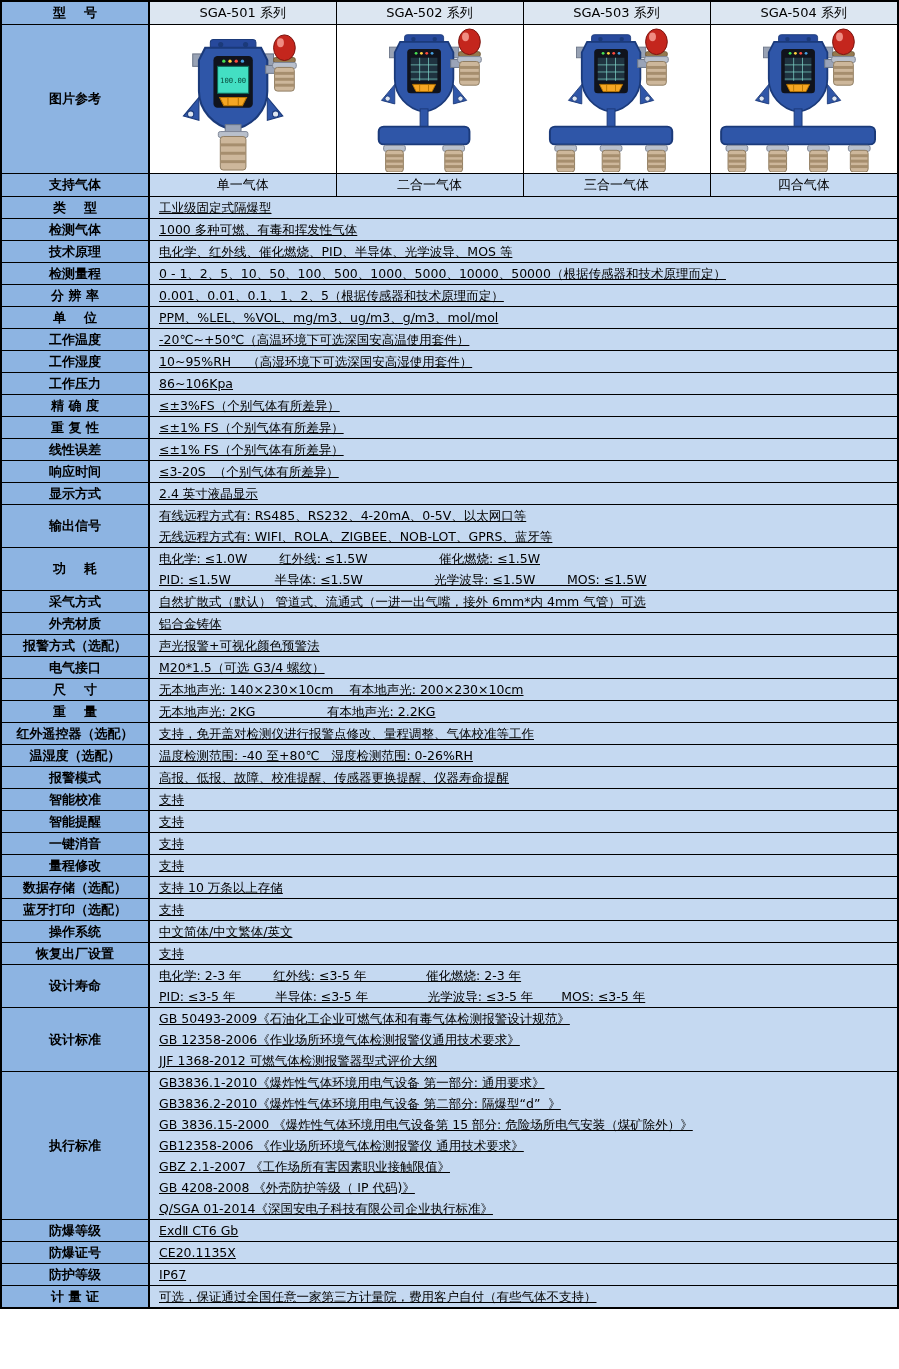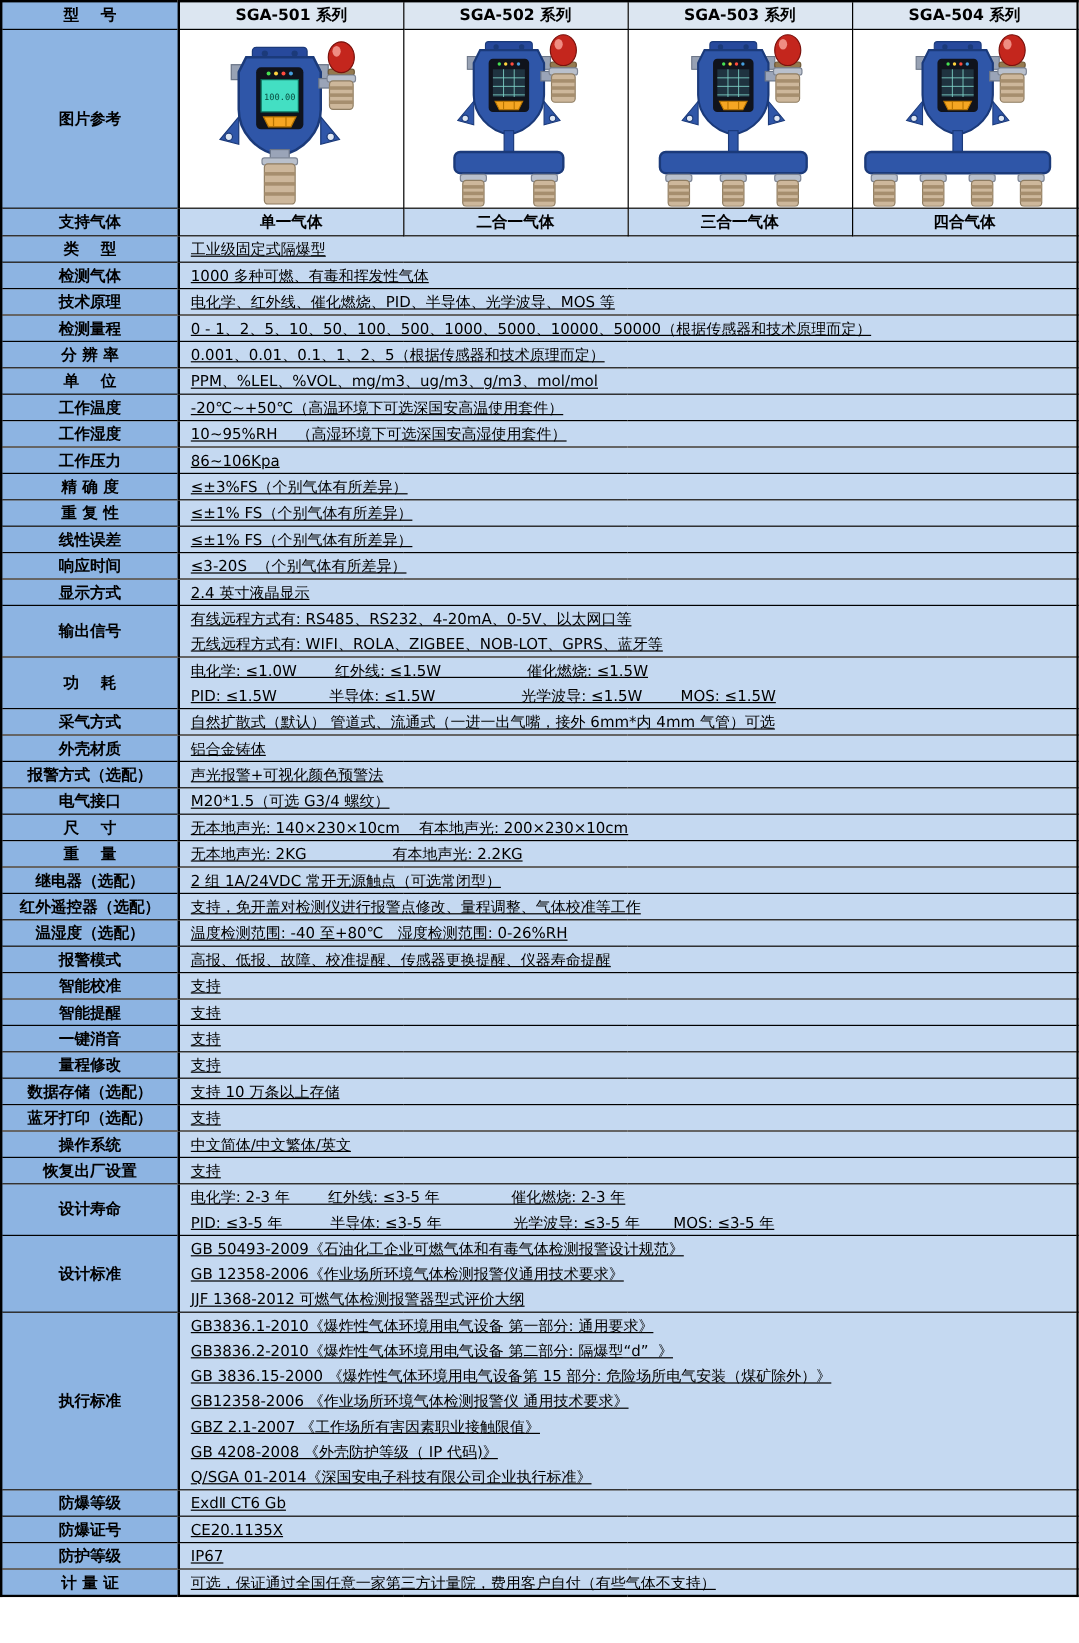--- a/index.html
+++ b/index.html
@@ -6,24 +6,24 @@
   body{width:899px;font-family:"DejaVu Sans","Liberation Sans",sans-serif;color:#000;}
   table{border-collapse:collapse;width:899px;table-layout:fixed;border:2px solid #000;}
   td{border:1px solid #000;vertical-align:middle;overflow:hidden;}
   td.label{
     background:var(--label-bg,#8DB4E2);
     font-weight:bold;text-align:center;font-size:13px;
     white-space:pre;border-right:2px solid #000;padding:0 10px;
   }
   td.model{
     background:var(--header-bg,#DCE6F1);
-    font-weight:bold;text-align:center;font-size:13px;height:20px;
+    font-weight:normal;text-align:center;font-size:13px;height:20px;
   }
   td.imgcell{background:#fff;text-align:left;padding:0;height:148px;}
-  td.gas{background:var(--value-bg,#C5D9F1);text-align:center;font-size:13px;height:20px;font-weight:bold;}
+  td.gas{background:var(--value-bg,#C5D9F1);text-align:center;font-size:13px;height:20px;}
   td.value{background:var(--value-bg,#C5D9F1);font-size:12.5px;padding:0 4px 0 9px;text-decoration:underline;}
   .line{line-height:21px;height:21px;white-space:pre;}
   svg{display:block;margin:0 auto;}
 </style>
 </head>
 <body>
 
 <table>
   <colgroup>
     <col style="width:148px">
@@ -371,26 +371,20 @@
           <div class="line">无本地声光: 140×230×10cm    有本地声光: 200×230×10cm</div>
         </td>
       </tr>
       <tr>
         <td class="label">重    量</td>
         <td class="value" colspan="4">
           <div class="line">无本地声光: 2KG                  有本地声光: 2.2KG</div>
         </td>
       </tr>
       <tr>
-        <td class="label">继电器（选配）</td>
-        <td class="value" colspan="4">
-          <div class="line">2 组 1A/24VDC 常开无源触点（可选常闭型）</div>
-        </td>
-      </tr>
-      <tr>
         <td class="label">红外遥控器（选配）</td>
         <td class="value" colspan="4">
           <div class="line">支持，免开盖对检测仪进行报警点修改、量程调整、气体校准等工作</div>
         </td>
       </tr>
       <tr>
         <td class="label">温湿度（选配）</td>
         <td class="value" colspan="4">
           <div class="line">温度检测范围: -40 至+80℃   湿度检测范围: 0-26%RH</div>
         </td>

